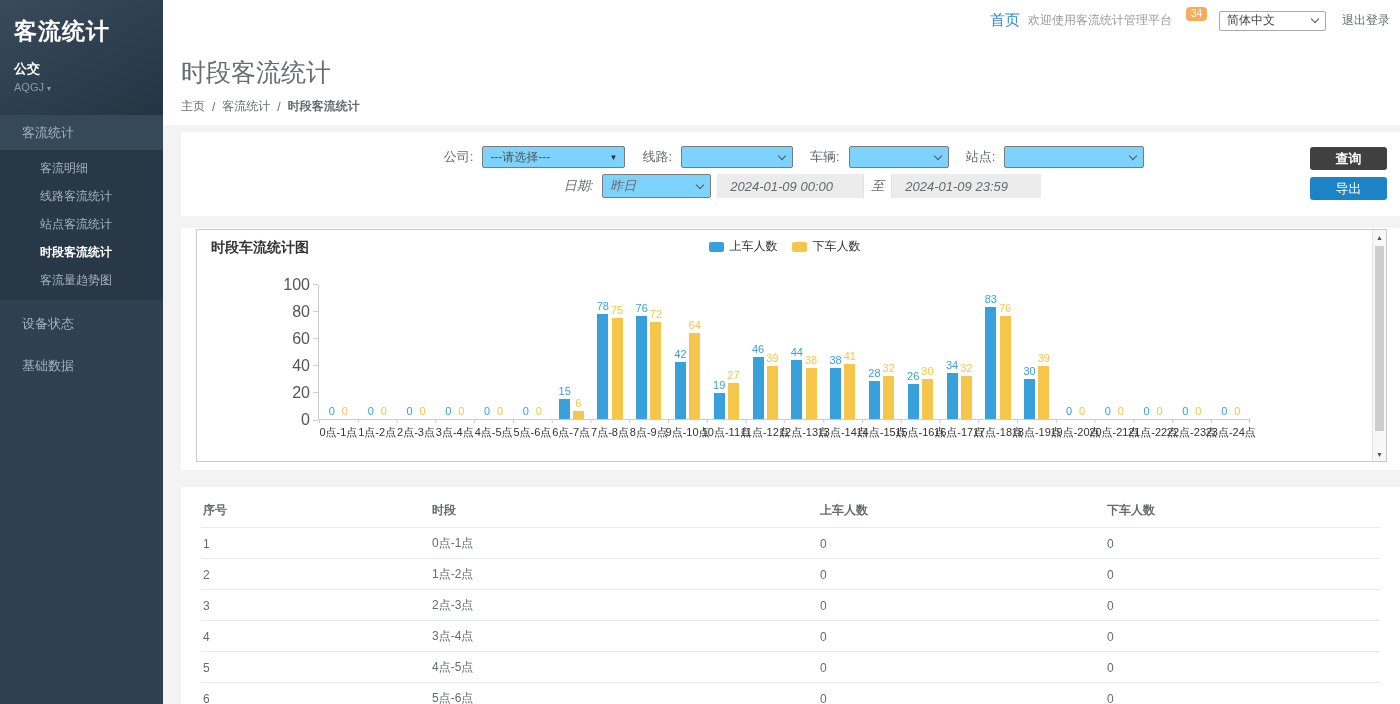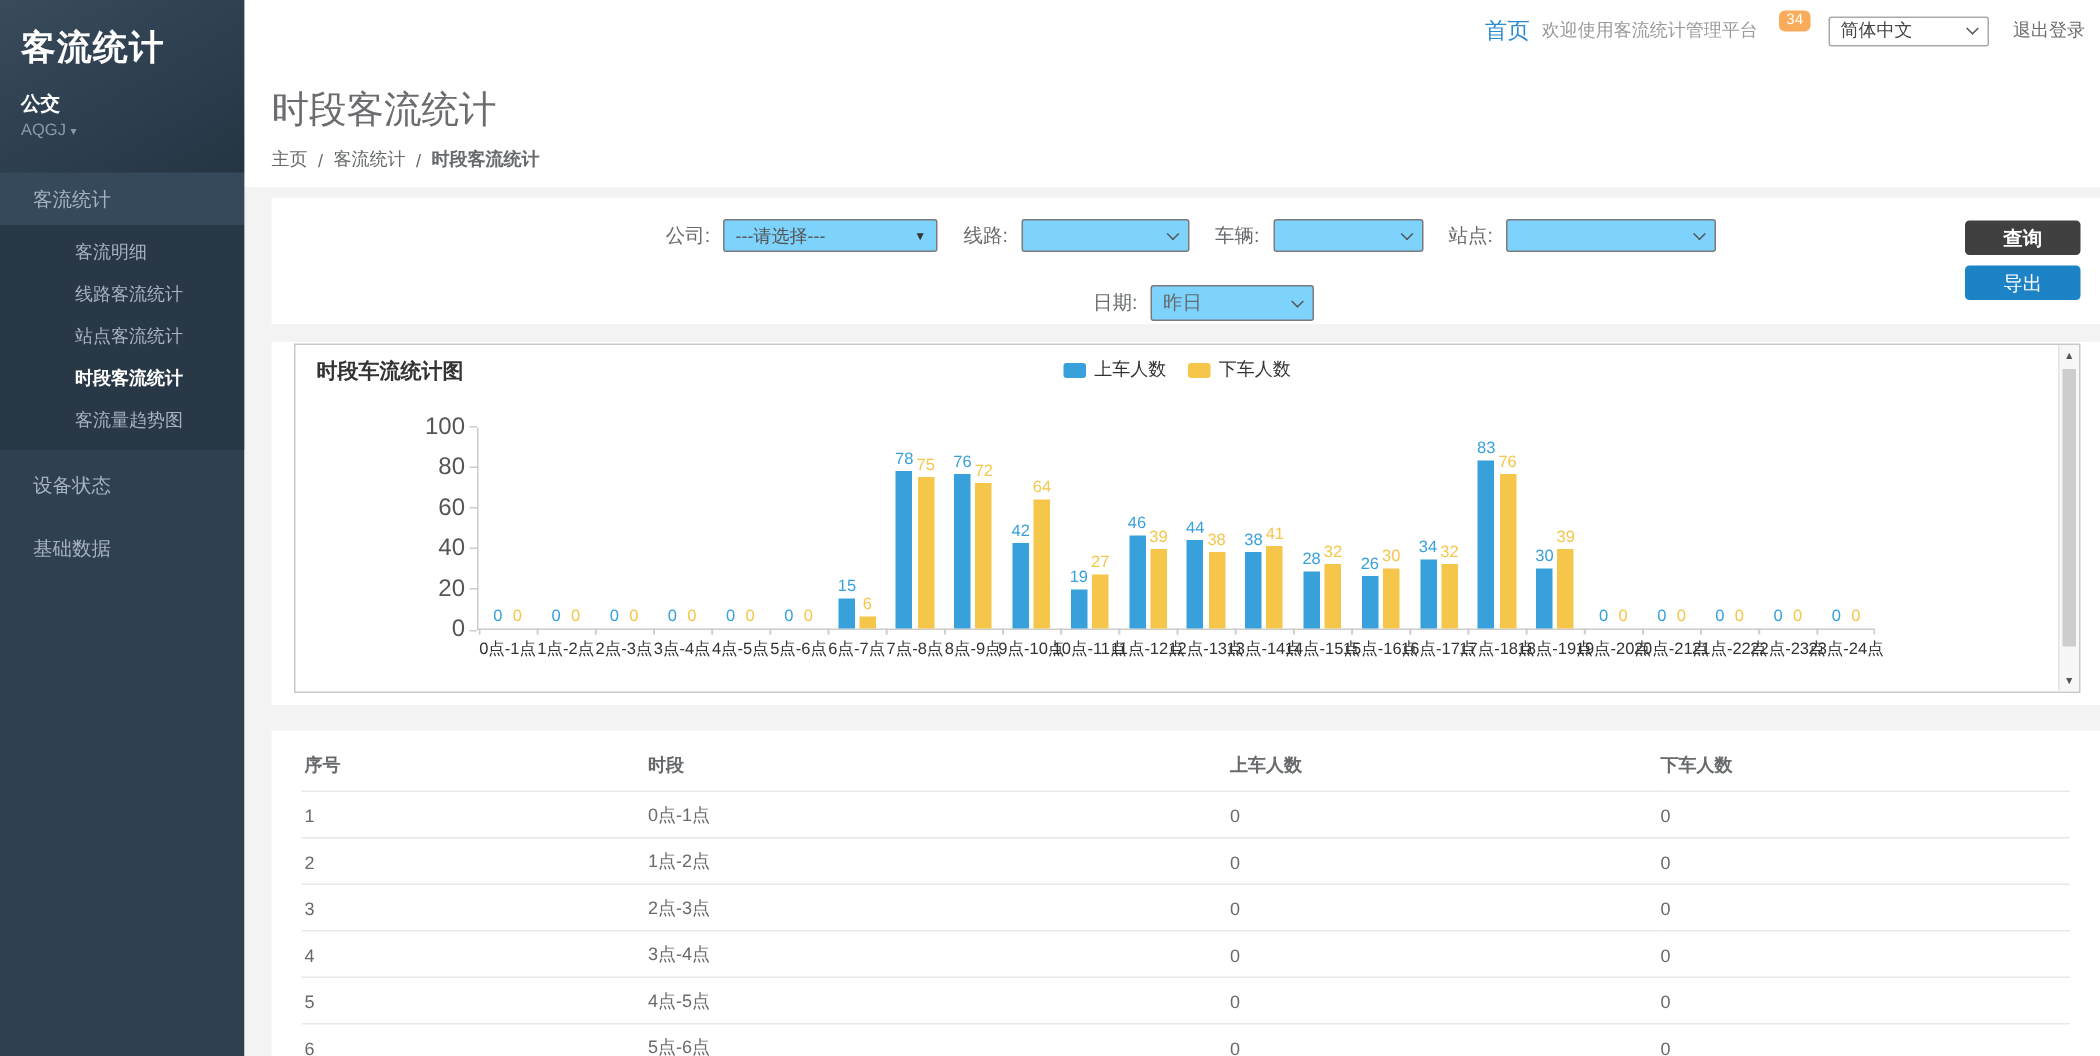--- a/index.html
+++ b/index.html
@@ -11,21 +11,21 @@
   .sidebar { position:absolute; left:0; top:0; width:163px; height:704px; background:#2f4050; }
   .brand { height:115px; padding:16px 14px 0;
     background:linear-gradient(150deg, rgba(255,255,255,.07) 0%, rgba(255,255,255,.02) 45%, rgba(0,0,0,.14) 100%), #2b3d4e; }
   .brand-title { color:#fff; font-size:23px; font-weight:bold; letter-spacing:1px; }
   .brand-org { color:#fff; font-size:13px; font-weight:bold; margin-top:13px; }
   .brand-code { color:#8b98a8; font-size:11px; margin-top:3px; cursor:pointer; }
   .caret-sm { font-size:8px; color:#8b98a8; margin-left:3px; }
   .nav-section-header { padding:9px 10px 8px 22px; color:#a7b1c2; font-size:13px; cursor:pointer; }
   .nav-section-header.open { background:#35495b; }
   .nav-section-header.spaced { padding:10px 10px 9px 22px; margin-top:5px; }
-  .nav-sub { background:#293846; padding:5px 12px; }
+  .nav-sub { background:#293846; padding:5px 2px; }
   .nav-sub-item { padding:5px 10px 6px 38px; color:#a7b1c2; font-size:12px; cursor:pointer; }
   .nav-sub-item.active { color:#fff; font-weight:bold; }
 
   
   .main { position:absolute; left:163px; top:0; right:0; height:704px; }
   .topbar { height:41px; background:#fff; display:flex; align-items:center; justify-content:flex-end; padding-right:10px; }
   .topbar-home { color:#2d8cd0; font-size:15px; cursor:pointer; }
   .topbar-welcome { color:#9a9a9a; font-size:12px; margin-left:8px; }
   .topbar-badge { background:#f8ac59; color:#fff; font-size:10px; line-height:12px; padding:1px 5px;
     border-radius:4px; margin-left:14px; align-self:flex-start; margin-top:7px; }
@@ -39,21 +39,21 @@
   .page-title { font-size:25px; font-weight:400; color:#6a6c6f; }
   .breadcrumb { margin-top:9px; font-size:12px; color:#676a6c; display:flex; gap:7px; align-items:center; }
   .breadcrumb .crumb { cursor:pointer; }
   .breadcrumb .active { font-weight:bold; }
 
   .content { position:absolute; top:125px; left:0; right:0; bottom:0; background:#f3f3f4; }
 
   
   .filter-box { margin:7px 0 0 18px; background:#fff; height:84px; position:relative; padding:13px 0 0 24px; }
   .filter-row { display:flex; align-items:center; height:24px;justify-content:center; }
-  .filter-row + .filter-row { margin-top:21px; }
+  .filter-row + .filter-row { margin-top:5px;font-style:italic; }
   .f-label { font-size:13px; color:#676a6c; margin-right:9px; white-space:nowrap; }
   .f-group { display:flex; align-items:center; margin-right:17px; }
   .sel { height:22px; border:1px solid #7b7b7b; border-radius:2px; background:#7dd3fc; display:flex;
     align-items:center; justify-content:space-between; padding:0 7px; font-size:12px; color:#555; cursor:pointer; }
   .sel-company { width:143px; }
   .sel-line { width:112px; }
   .sel-vehicle { width:100px; }
   .sel-station { width:140px; }
   .sel-preset { width:109px; height:24px; color:#676a6c; font-size:13px; }
   .tri { font-size:8px; color:#333; flex:0 0 auto; }
@@ -185,20 +185,25 @@
                 <span class="chev"></span>
               </span>
           </div>
         </div>
         <div class="filter-row">
           <span class="f-label">日期:</span>
           <span class="sel sel-preset">
               <span>昨日</span>
               <span class="chev"></span>
             </span>
+          <div class="date-range">
+            <span class="date-input date-from">2024-01-09 00:00</span>
+            <span class="range-sep">至</span>
+            <span class="date-input date-to">2024-01-09 23:59</span>
+          </div>
         </div>
         <div class="btn btn-query">查询</div>
         <div class="btn btn-export">导出</div>
       </div>
 
       <div class="chart-box">
         <div class="chart-panel">
           <div class="chart-title">时段车流统计图</div>
           <div class="chart-legend">
               <span class="legend-item">

